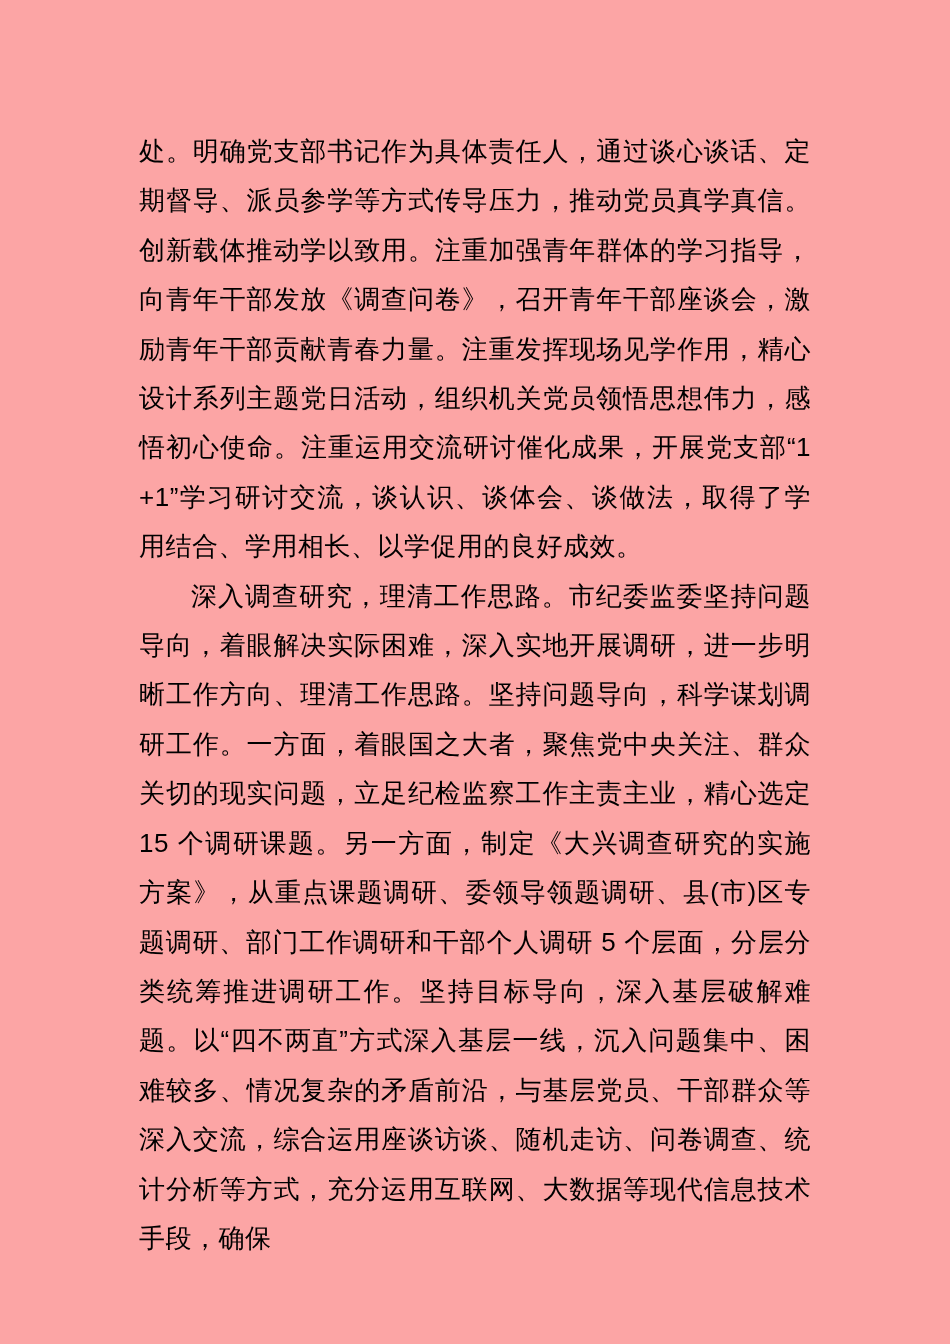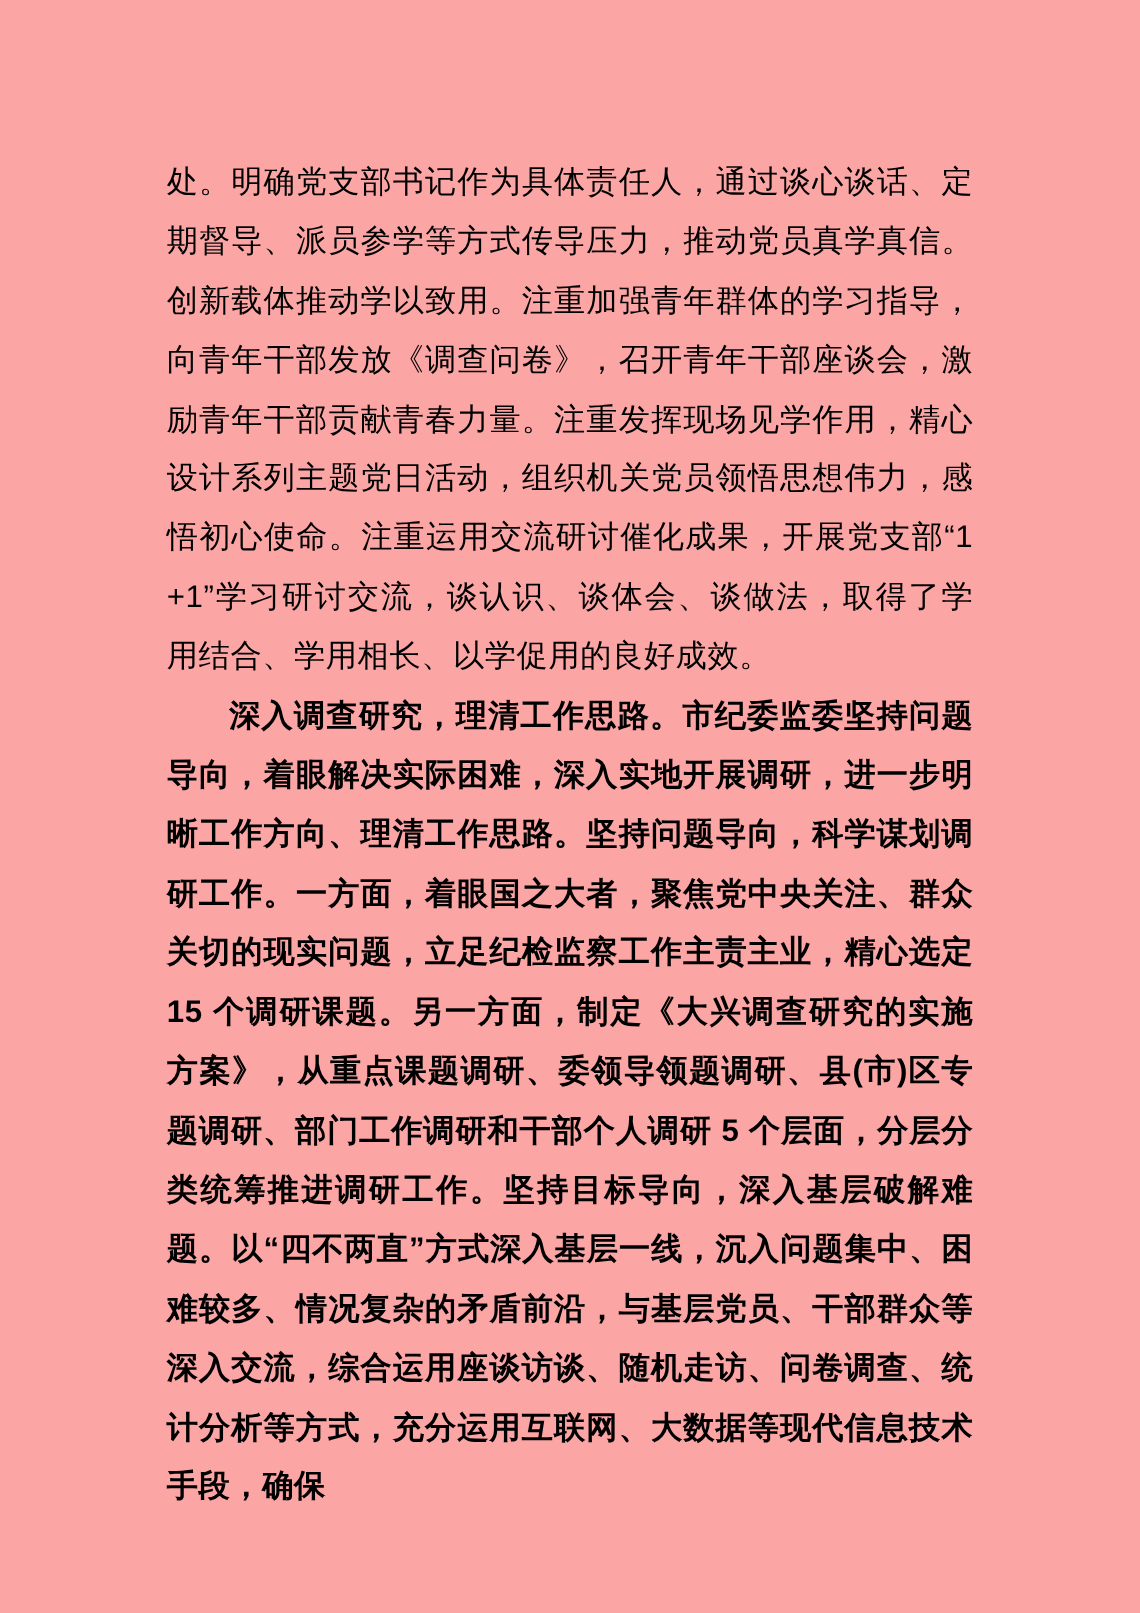--- a/index.html
+++ b/index.html
@@ -23,21 +23,20 @@
       color: #000000;
       font-size: 26px;
       line-height: 49.4px;
       text-align: justify;
       text-justify: inter-character;
       letter-spacing: 0.5px;
       word-break: break-all;
     }
     .para.indent {
       text-indent: 2em;
-      font-weight: bold;
     }
   </style>
 </head>
 <body>
 
 <div class="page">
   <p class="para no-indent">处。明确党支部书记作为具体责任人，通过谈心谈话、定期督导、派员参学等方式传导压力，推动党员真学真信。创新载体推动学以致用。注重加强青年群体的学习指导，向青年干部发放《调查问卷》，召开青年干部座谈会，激励青年干部贡献青春力量。注重发挥现场见学作用，精心设计系列主题党日活动，组织机关党员领悟思想伟力，感悟初心使命。注重运用交流研讨催化成果，开展党支部“1+1”学习研讨交流，谈认识、谈体会、谈做法，取得了学用结合、学用相长、以学促用的良好成效。</p>
   <p class="para indent">深入调查研究，理清工作思路。市纪委监委坚持问题导向，着眼解决实际困难，深入实地开展调研，进一步明晰工作方向、理清工作思路。坚持问题导向，科学谋划调研工作。一方面，着眼国之大者，聚焦党中央关注、群众关切的现实问题，立足纪检监察工作主责主业，精心选定 15 个调研课题。另一方面，制定《大兴调查研究的实施方案》，从重点课题调研、委领导领题调研、县(市)区专题调研、部门工作调研和干部个人调研 5 个层面，分层分类统筹推进调研工作。坚持目标导向，深入基层破解难题。以“四不两直”方式深入基层一线，沉入问题集中、困难较多、情况复杂的矛盾前沿，与基层党员、干部群众等深入交流，综合运用座谈访谈、随机走访、问卷调查、统计分析等方式，充分运用互联网、大数据等现代信息技术手段，确保</p>
 </div>
 

